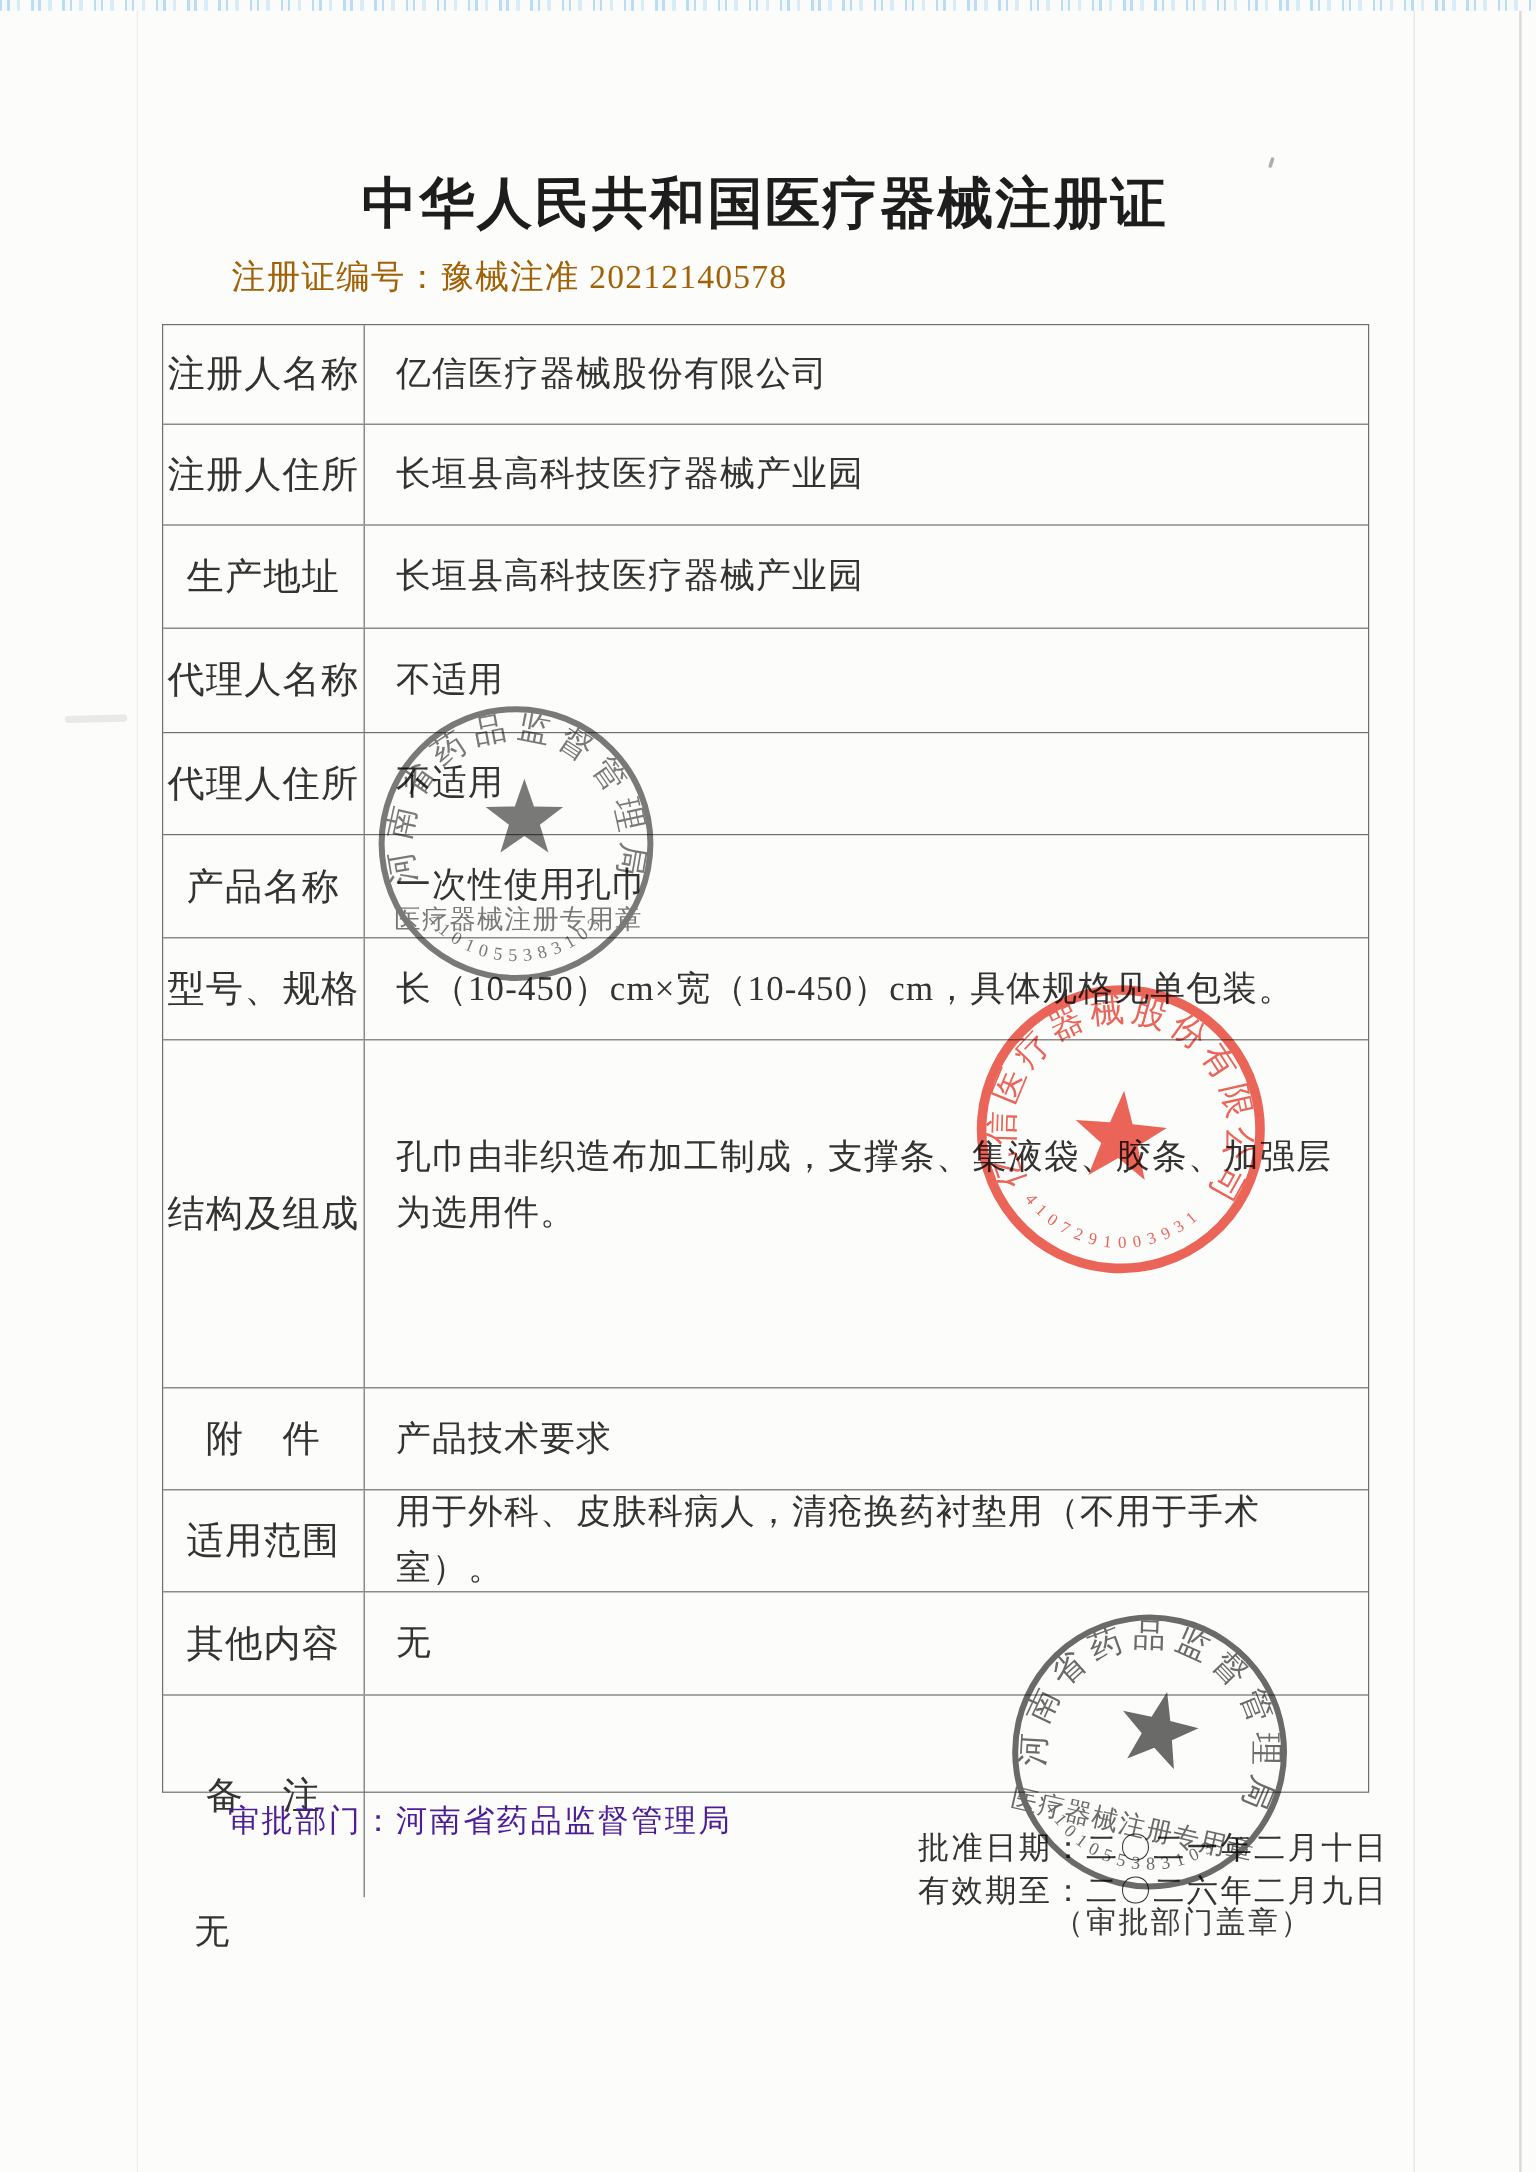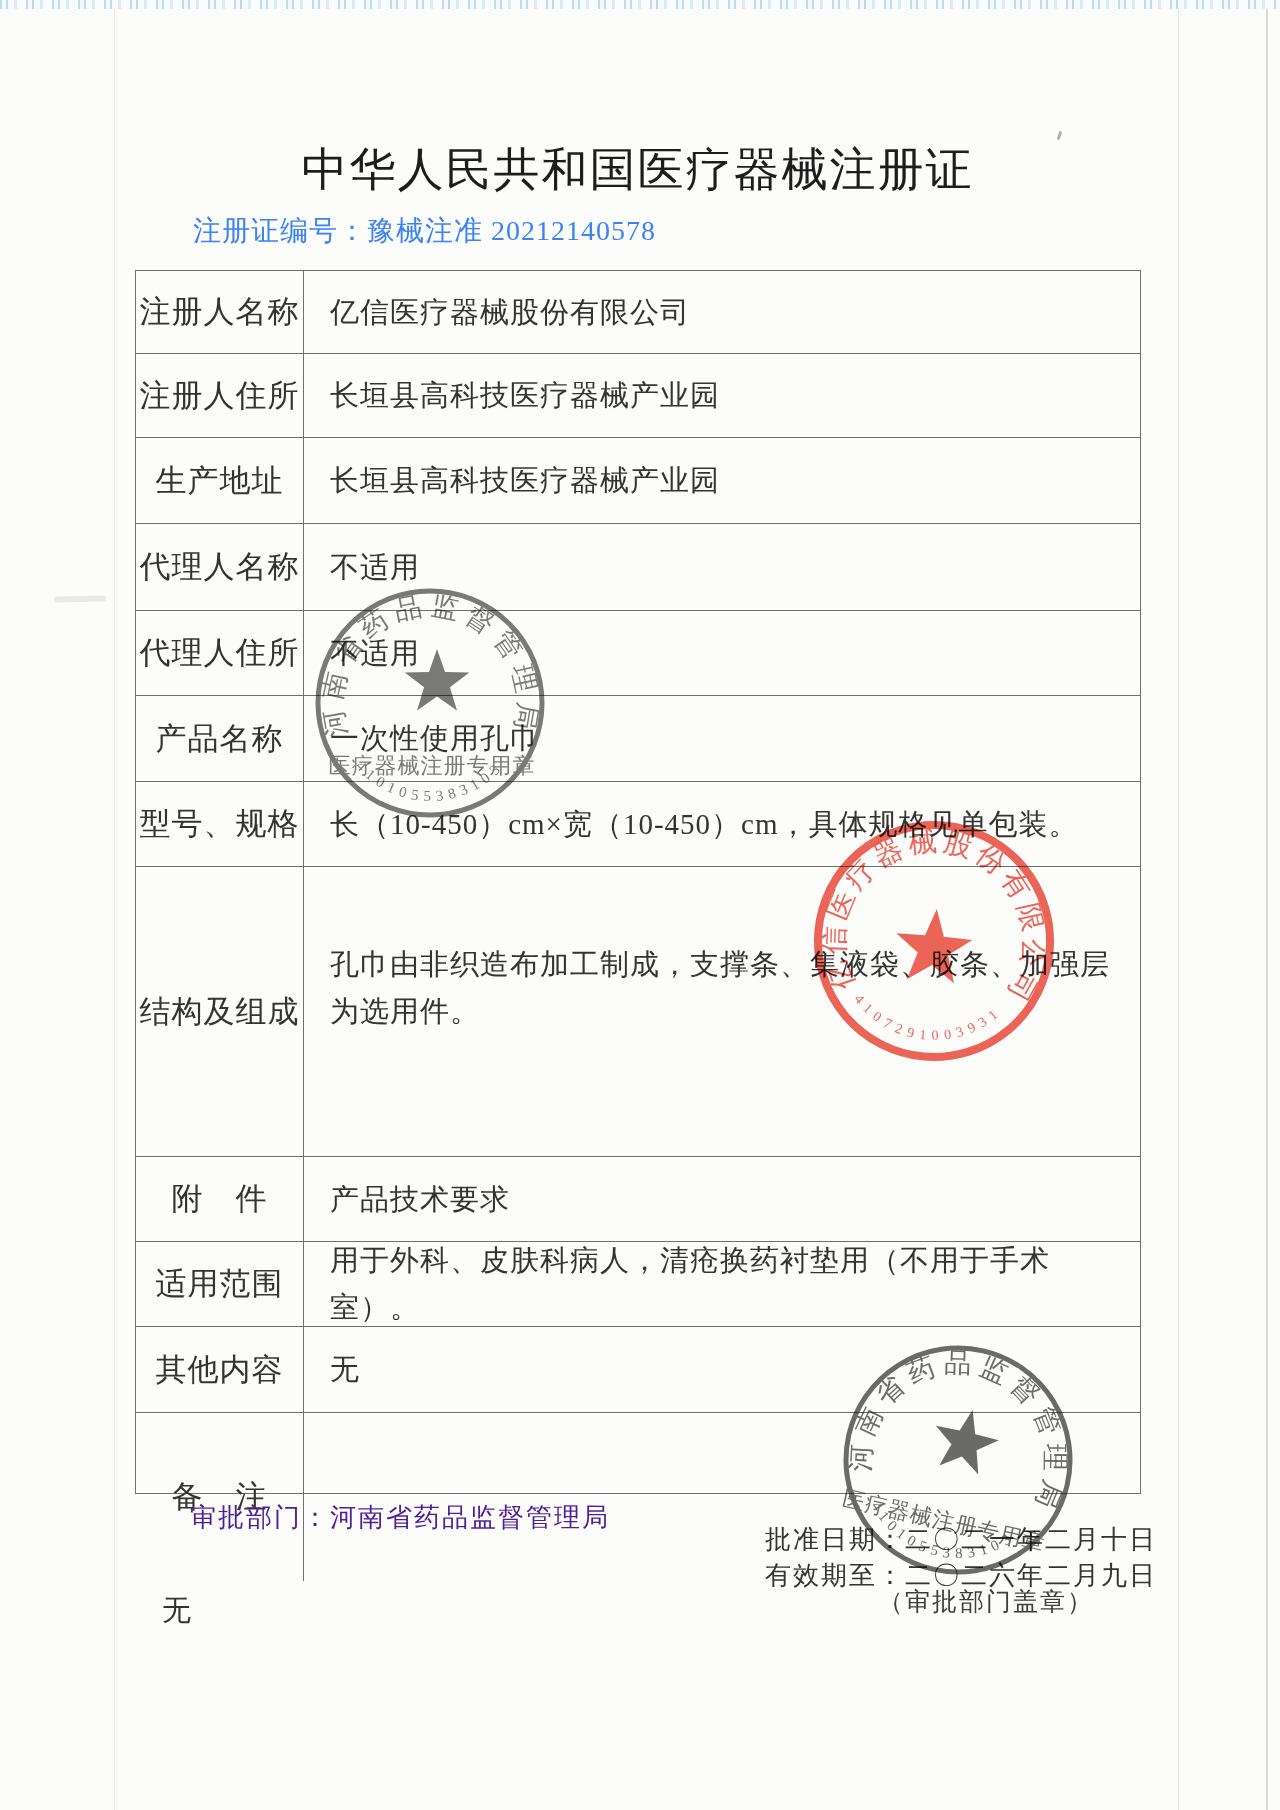--- a/index.html
+++ b/index.html
@@ -35,25 +35,25 @@
     position:absolute;left:54px;top:596px;width:52px;height:6px;
     background:#d9d9d9;opacity:.55;transform:rotate(-1.5deg);border-radius:3px;
   }
   .speck{
     position:absolute;left:1058px;top:131px;width:3px;height:9px;
     background:#8d8d8d;opacity:.7;transform:rotate(18deg);border-radius:2px;
   }
   
   .title{
     position:absolute;left:135px;top:139px;width:1005px;
-    text-align:center;font-size:46px;font-weight:400;
+    text-align:center;font-size:46px;font-weight:700;
     letter-spacing:2px;color:var(--title-ink);
   }
   .regline{
-    position:absolute;left:193px;top:212px;font-size:28px;letter-spacing:1px;color:#3b82f6;
+    position:absolute;left:193px;top:212px;font-size:28px;letter-spacing:1px;color:#a16207;
   }
   
   .cert-table{
     position:absolute;left:135px;top:270px;width:1006px;
     border:1px solid var(--line);
   }
   .trow{display:flex;border-bottom:1px solid var(--line);}
   .trow:last-child{border-bottom:none;flex-direction:column;}
   .tlabel{
     width:168px;flex:0 0 168px;border-right:1px solid var(--line);

